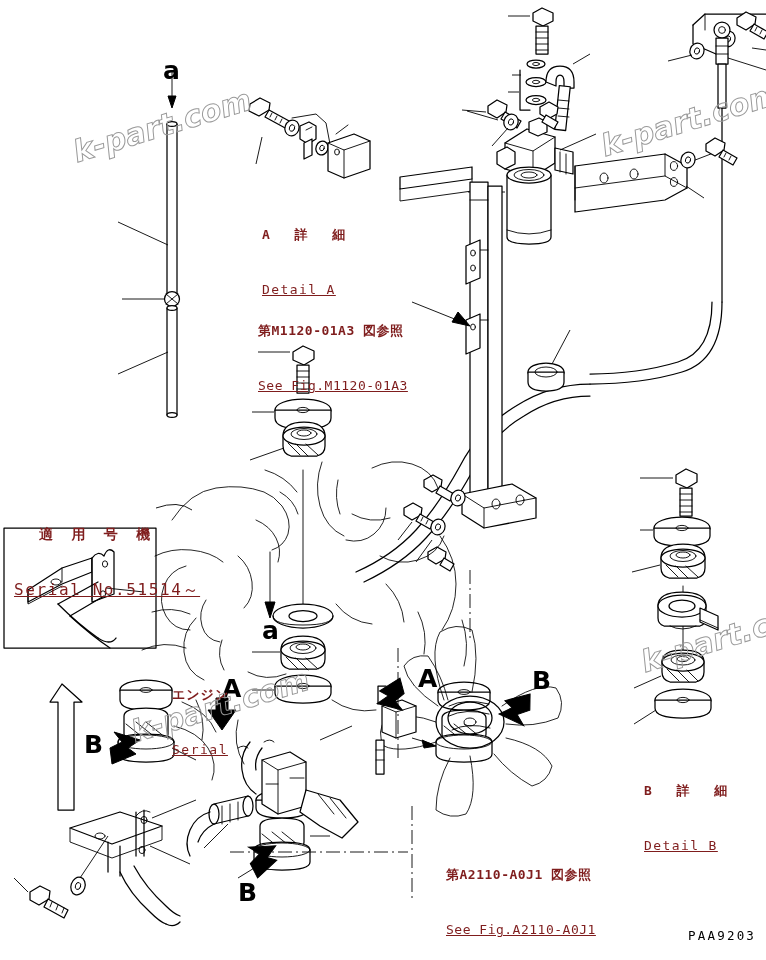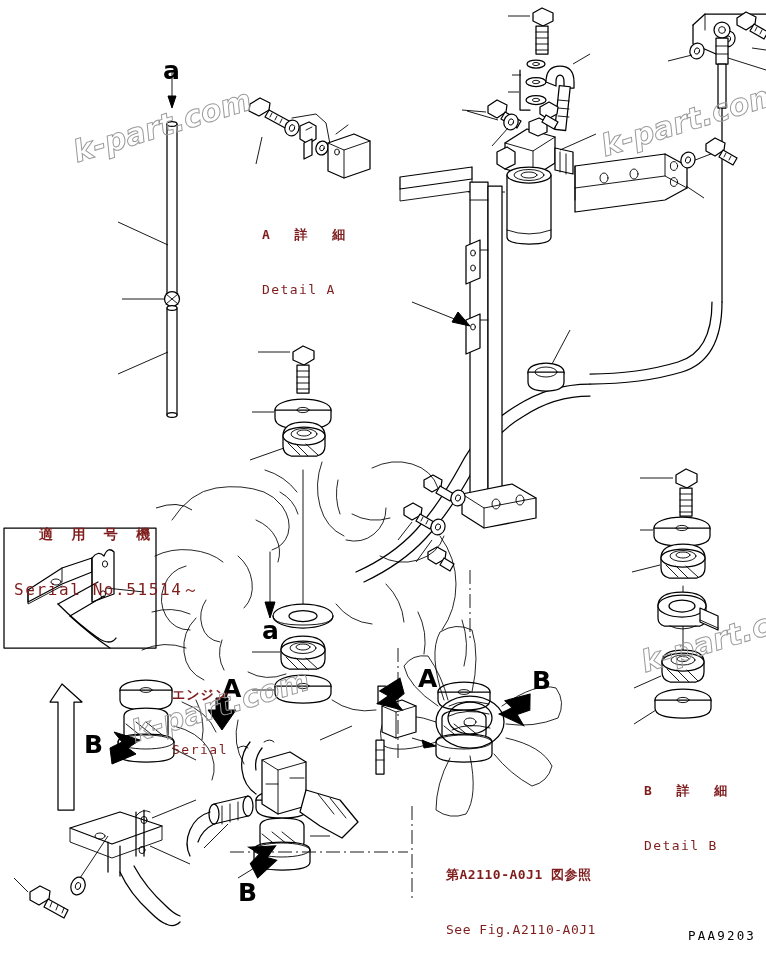--- a/index.html
+++ b/index.html
@@ -33,20 +33,21 @@
     font-size: 13px;
     letter-spacing: 3px;
     line-height: 17px;
     font-weight: 700;
   }
   .lbl .en {
     display: block;
     font-size: 13px;
     letter-spacing: 1.4px;
     line-height: 17px;
+    text-decoration: underline;
   }
   .ref .jp { font-size: 13px; letter-spacing: 0.5px; }
   .ref .en { font-size: 13px; letter-spacing: 0.5px; }
 
   .callout {
     position: absolute;
     font-family: "DejaVu Sans", "Liberation Sans", sans-serif;
     font-size: 25px;
     font-weight: 700;
     color: #000;
@@ -594,20 +595,24 @@
   <div class="lbl engine-lbl" style="left:172px; top:648px;">
     <span class="jp">エンジン</span>
     <span class="en">Serial</span>
   </div>
 
   <div class="lbl serial" style="left:14px; top:488px;">
     <span class="jp">適 用 号 機</span>
     <span class="en">Serial No.51514～</span>
   </div>
 
+  <div class="lbl ref" style="left:258px; top:284px;">
+    <span class="jp">第M1120-01A3 図参照</span>
+    <span class="en">See Fig.M1120-01A3</span>
+  </div>
 
   <div class="lbl ref" style="left:446px; top:828px;">
     <span class="jp">第A2110-A0J1 図参照</span>
     <span class="en">See Fig.A2110-A0J1</span>
   </div>
 
   <div class="docnum" style="left:688px; top:928px;">PAA9203</div>
 
   <div id="watermark-layer">
       <div class="wm" style="left: 70px; top: 108px; transform: rotate(-17deg);">k-part.com</div>

